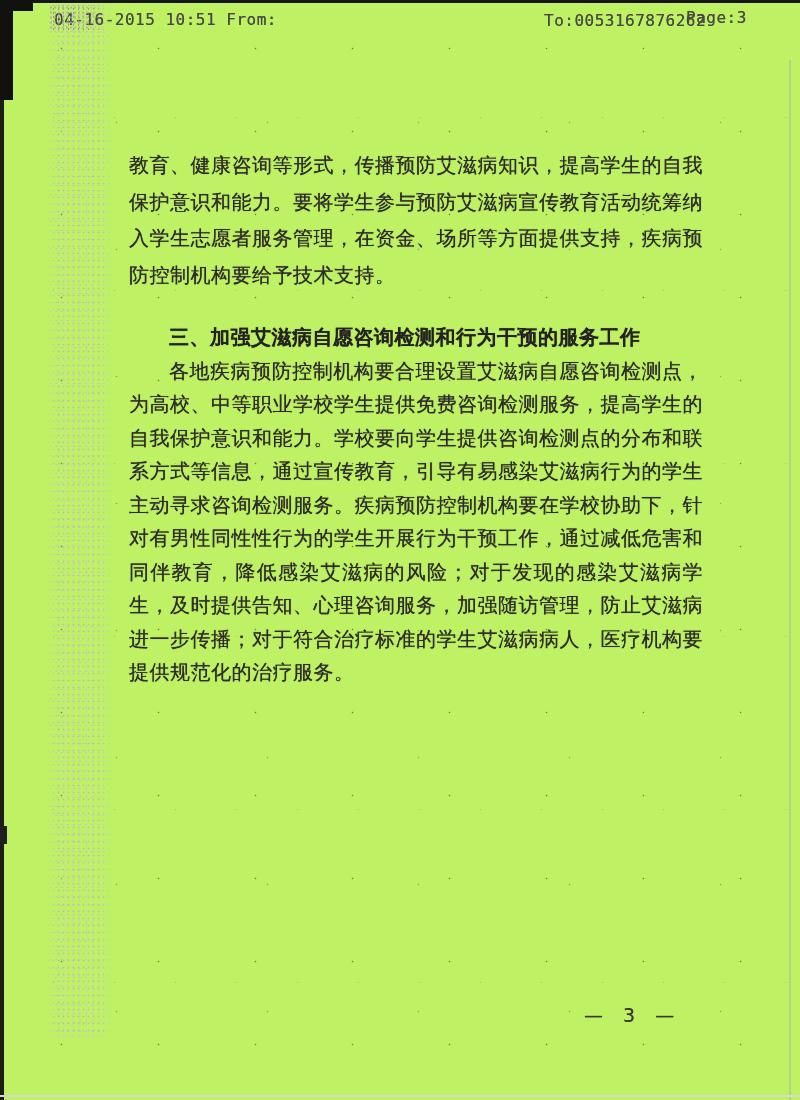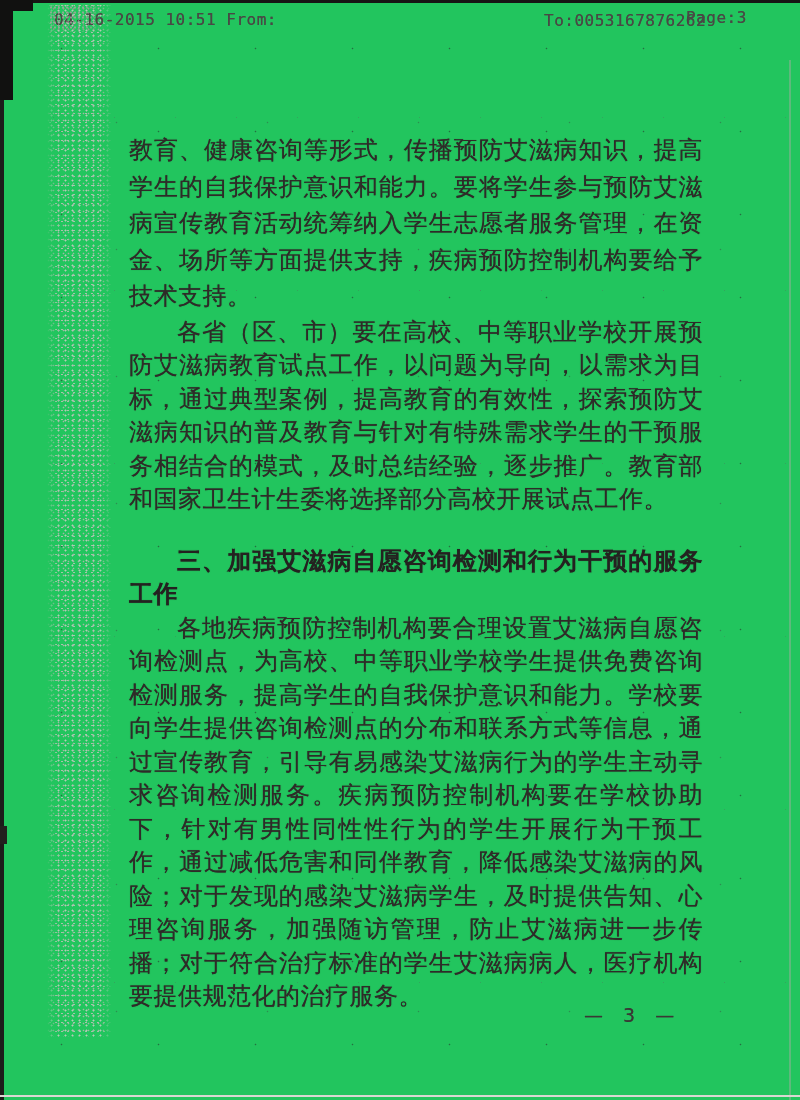--- a/index.html
+++ b/index.html
@@ -1,20 +1,20 @@
 <!DOCTYPE html>
 <html><head>
 <meta charset="utf-8">
 <style>
   html, body { margin: 0; padding: 0; background: #888; }
   .page {
     position: relative;
     width: 800px; height: 1100px;
     margin: 0 auto;
-    background: #22c55e;
+    background: #bef264;
     overflow: hidden;
     font-family: "DejaVu Sans", "Liberation Sans", sans-serif;
   }
   
   .speckle-layer {
     position: absolute; inset: 0;
     background-image:
       radial-gradient(circle, rgba(40,40,40,.55) .6px, transparent 1.1px),
       radial-gradient(circle, rgba(60,60,60,.40) .6px, transparent 1.1px),
       radial-gradient(circle, rgba(90,90,90,.30) .5px, transparent 1px);
@@ -62,27 +62,26 @@
       radial-gradient(circle, #8f8e88 .7px, transparent 1.1px);
     background-size: 4px 5px, 5px 4px;
     background-position: 0 0, 2px 2px;
     opacity: .8;
     -webkit-mask-image: linear-gradient(to right, #000 60%, transparent);
     mask-image: linear-gradient(to right, #000 60%, transparent);
   }
 
   
   .content {
-    position: absolute; left: 129px; top: 134px; width: 574px;
+    position: absolute; left: 129px; top: 147px; width: 574px;
     color: #2e2b28;
-    font-size: 24px;
+    font-size: 20px;
     letter-spacing: .5px;
     text-align: justify;
     text-shadow: 0 0 .7px rgba(46,43,40,.85);
-    font-family: Liberation Mono, monospace;
   }
   .content p { margin: 0; line-height: 33.5px; }
   .content p.p-first { line-height: 36.5px; }
   .content p.indent { text-indent: 2em; }
   .content p.heading { font-weight: bold; text-indent: 2em; color: #232220; margin-top: 28px; }
 
   .page-number {
     position: absolute; left: 584px; top: 1004px;
     font-size: 19px; color: #3a3835; letter-spacing: 7px;
     text-shadow: 0 0 .6px rgba(58,56,53,.8);
@@ -106,20 +105,19 @@
 
   <div class="fax-header">
     <span class="hdr-datetime">04-16-2015 10:51 From:</span>
     <span class="hdr-to">To:0053167876262</span>
     <span class="hdr-page">Page:3</span>
   </div>
   <div class="date-blob"></div>
 
   <div class="content">
     <p class="p-first">教育、健康咨询等形式，传播预防艾滋病知识，提高学生的自我保护意识和能力。要将学生参与预防艾滋病宣传教育活动统筹纳入学生志愿者服务管理，在资金、场所等方面提供支持，疾病预防控制机构要给予技术支持。</p>
-    <p class="indent">各省（区、市）要在高校、中等职业学校开展预防艾滋病教育试点工作，以问题为导向，以需求为目标，通过典型案例，提高教育的有效性，探索预防艾滋病知识的普及教育与针对有特殊需求学生的干预服务相结合的模式，及时总结经验，逐步推广。教育部和国家卫生计生委将选择部分高校开展试点工作。</p>
     <p class="heading">三、加强艾滋病自愿咨询检测和行为干预的服务工作</p>
     <p class="indent">各地疾病预防控制机构要合理设置艾滋病自愿咨询检测点，为高校、中等职业学校学生提供免费咨询检测服务，提高学生的自我保护意识和能力。学校要向学生提供咨询检测点的分布和联系方式等信息，通过宣传教育，引导有易感染艾滋病行为的学生主动寻求咨询检测服务。疾病预防控制机构要在学校协助下，针对有男性同性性行为的学生开展行为干预工作，通过减低危害和同伴教育，降低感染艾滋病的风险；对于发现的感染艾滋病学生，及时提供告知、心理咨询服务，加强随访管理，防止艾滋病进一步传播；对于符合治疗标准的学生艾滋病病人，医疗机构要提供规范化的治疗服务。</p>
   </div>
 
   <div class="page-number">— 3 —</div>
 
 </div>
 
 </body></html>

